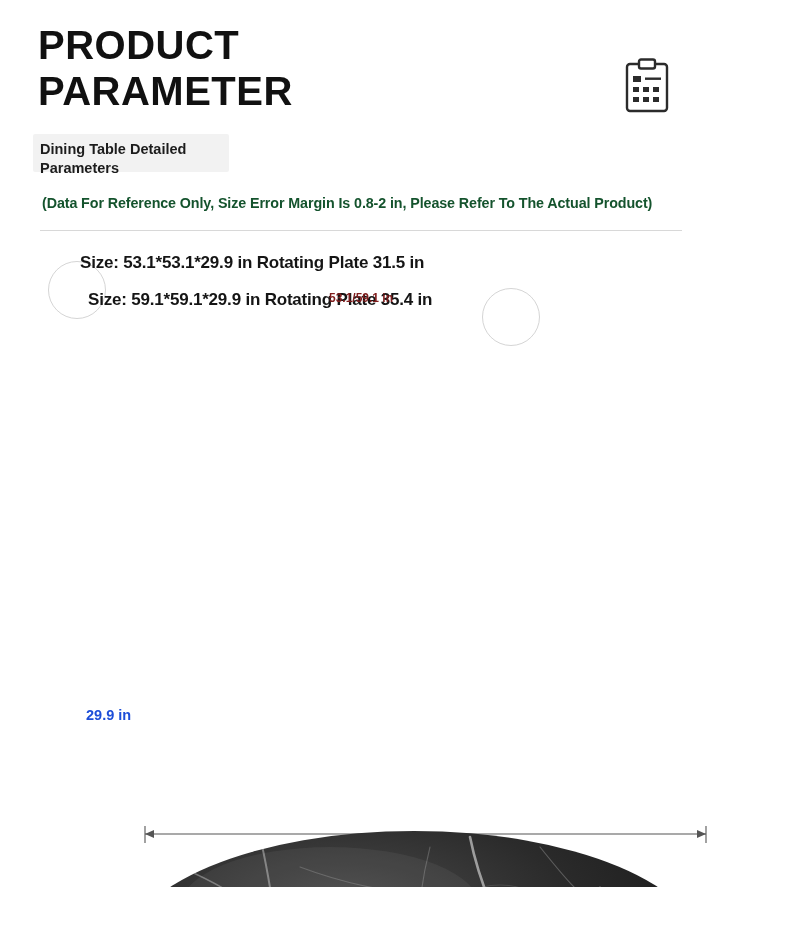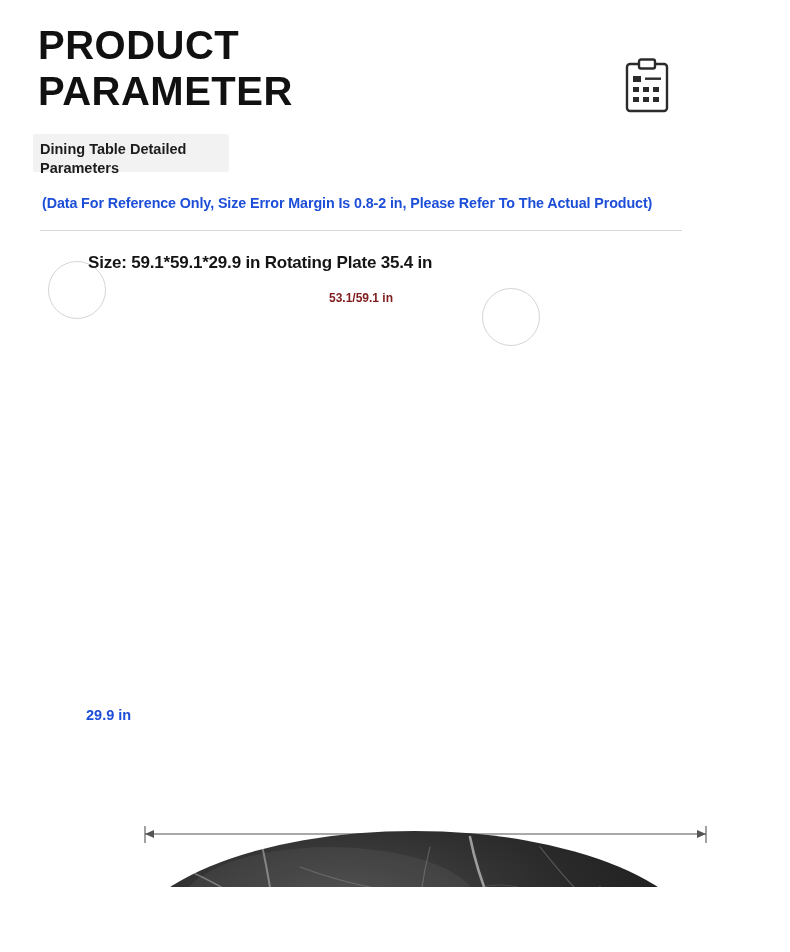--- a/index.html
+++ b/index.html
@@ -65,21 +65,21 @@
     line-height: 19px;
     font-weight: bold;
     color: #1c1c1c;
     max-width: 200px;
   }
   .note {
     position: relative;
     margin: 17px 0 0 2px;
     padding: 0 40px 0 40px;
     font-size: 14.3px;
-    color: #1d4ed8;
+    color: #14532d;
     font-weight: bold;
     letter-spacing: -0.1px;
   }
   .divider {
     margin: 19px 40px 0 40px;
     border-top: 1px solid #d8d8d8;
   }
 
   
   .sizes {
@@ -174,20 +174,21 @@
     <div class="subtitle">Dining Table Detailed Parameters</div>
   </div>
 
   <div class="note">(Data For Reference Only, Size Error Margin Is 0.8-2 in, Please Refer To The Actual Product)</div>
 
   <div class="divider"></div>
 
   <div class="sizes">
     <span class="circle circle-a"></span>
     <span class="circle circle-b"></span>
+    <div class="size-line size-line-1">Size: 53.1*53.1*29.9 in Rotating Plate 31.5 in</div>
     <div class="size-line size-line-2">Size: 59.1*59.1*29.9 in Rotating Plate 35.4 in</div>
   </div>
 
   <div class="figure">
     <svg class="scene" width="790" height="520" viewBox="0 0 790 520" xmlns="http://www.w3.org/2000/svg">
       <defs>
         <radialGradient id="topGrad" cx="38%" cy="30%" r="85%">
           <stop offset="0%" stop-color="#4a4a4a"></stop>
           <stop offset="45%" stop-color="#2b2b2b"></stop>
           <stop offset="100%" stop-color="#101010"></stop>

